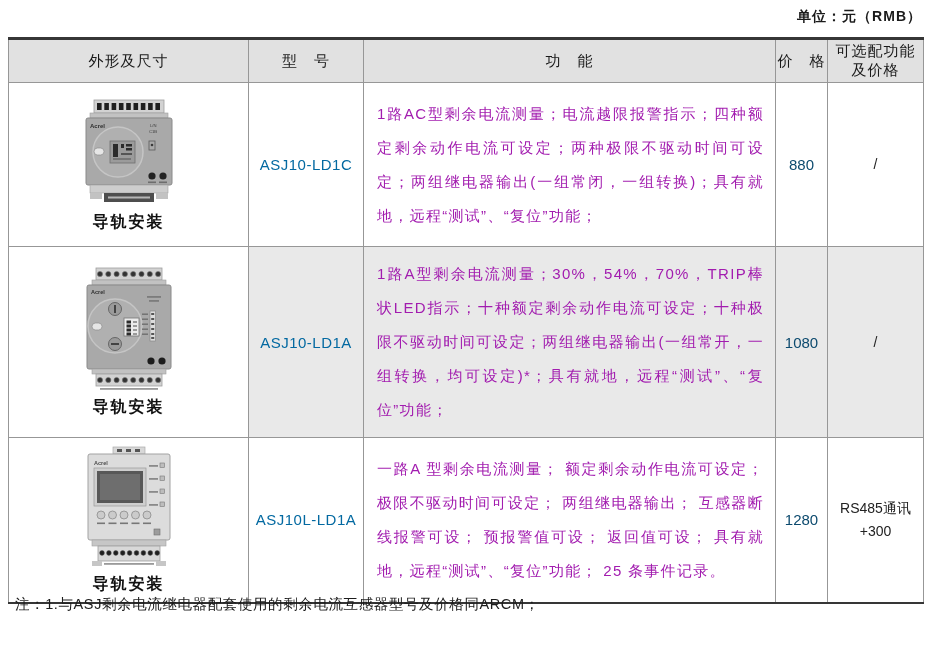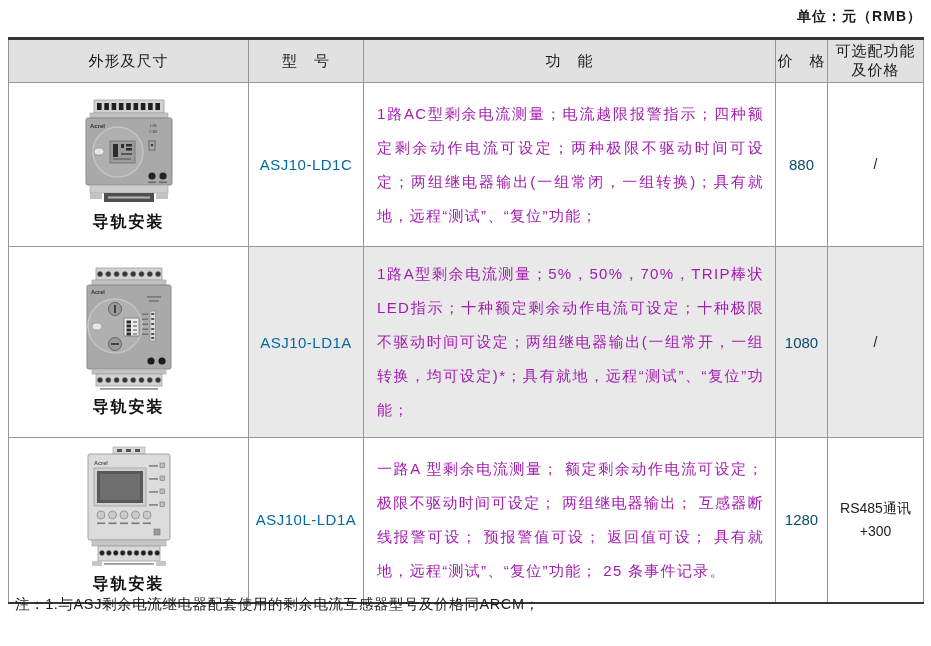--- a/index.html
+++ b/index.html
@@ -206,21 +206,21 @@
                   <circle cx="64.5" cy="114" r="2.6"></circle>
                 <circle cx="72.8" cy="114" r="2.6"></circle>
                   <circle cx="81.1" cy="114" r="2.6"></circle>
               </g>
               <rect x="23" y="122" width="58" height="1.8" fill="#9a9a9a"></rect>
             </svg>
             <div class="mount-caption">导轨安装</div>
           </div>
         </td>
         <td class="cell-model">ASJ10-LD1A</td>
-        <td class="cell-function">1路A型剩余电流测量；5%，50%，70%，TRIP棒状LED指示；十种额定剩余动作电流可设定；十种极限不驱动时间可设定；两组继电器输出(一组常开，一组转换，均可设定)*；具有就地，远程“测试”、“复位”功能；</td>
+        <td class="cell-function">1路A型剩余电流测量；30%，54%，70%，TRIP棒状LED指示；十种额定剩余动作电流可设定；十种极限不驱动时间可设定；两组继电器输出(一组常开，一组转换，均可设定)*；具有就地，远程“测试”、“复位”功能；</td>
         <td class="cell-price">1080</td>
         <td class="cell-optional">/</td>
       </tr>
 
       <tr class="row-2">
         <td class="cell-image">
           <div class="device-figure">
             <svg width="104" height="124" viewBox="0 0 104 124">
               <rect x="36" y="2" width="32" height="7" fill="#d8d8d8" stroke="#ababab" stroke-width="0.7"></rect>
               <rect x="40" y="4" width="5" height="3" fill="#555"></rect>

